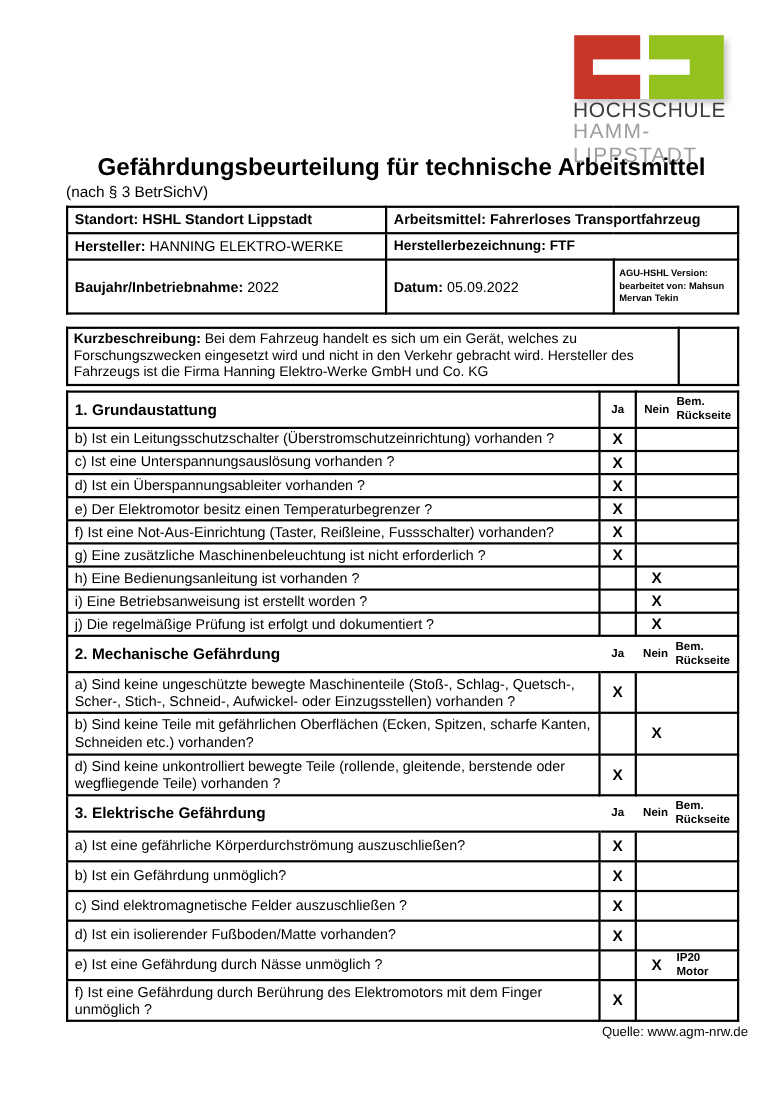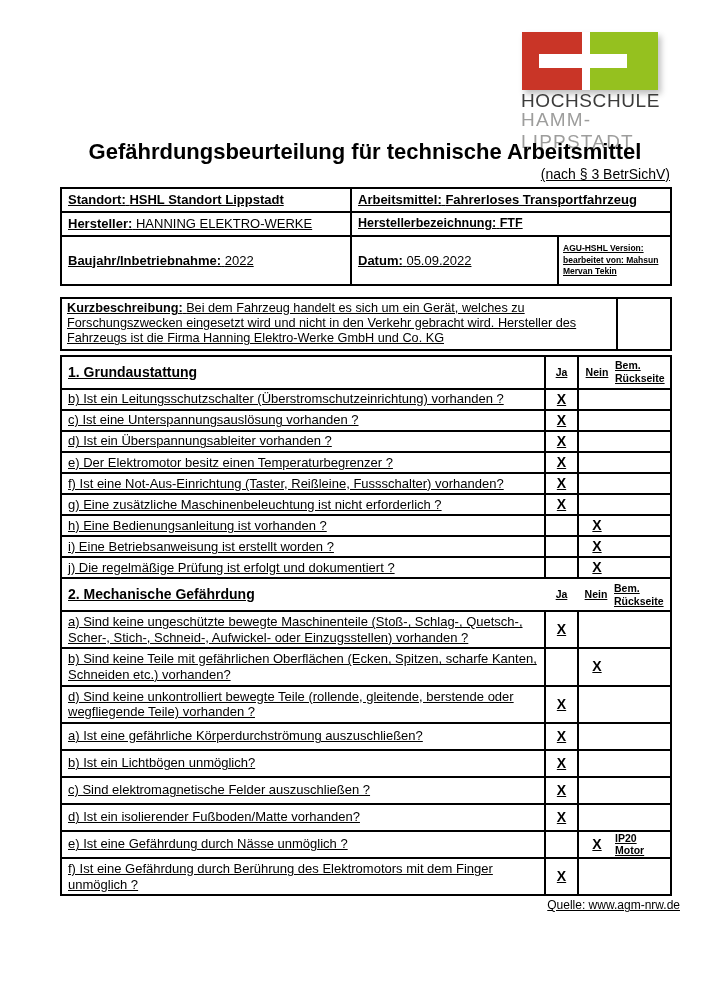--- a/index.html
+++ b/index.html
@@ -14,24 +14,24 @@
   .logo-red{position:absolute;left:0;top:0;width:60px;height:58px;}
   .logo-green{position:absolute;left:68px;top:0;width:68px;height:58px;}
   .logo-hbar{position:absolute;left:17px;top:22px;width:88px;height:14px;background:#fff;}
   .logo-line1{position:absolute;left:521px;top:90px;width:145px;
     font-size:19px;letter-spacing:0.6px;color:#3c3c3b;font-weight:400;}
   .logo-line2{position:absolute;left:521px;top:109px;width:145px;
     font-size:19px;letter-spacing:1.2px;color:#9d9d9c;font-weight:400;}
   
   .page-title{position:absolute;left:60px;top:139px;width:610px;text-align:center;
     font-size:22px;font-weight:bold;}
-  .page-subtitle{position:absolute;left:60px;top:166px;width:610px;text-align:right;
-    font-size:14px;text-decoration:underline;}
-  
-  .doc{position:absolute;left:60px;top:187px;width:648px;text-decoration:underline;}
+  .page-subtitle{position:absolute;left:60px;top:166px;width:610px;text-align:left;
+    font-size:14px;}
+  
+  .doc{position:absolute;left:60px;top:187px;width:648px;}
   table{border-collapse:collapse;table-layout:fixed;width:610px;}
   td{border:2px solid #000;padding:1px 6px;font-size:13px;vertical-align:middle;
      line-height:1.22;overflow:hidden;}
   b,.b{font-weight:bold;}
   
   .info-table td.r12{height:20px;}
   .info-table td.r3{height:43px;}
   .agu-cell{font-size:8.5px;line-height:1.35;font-weight:bold;padding:2px 4px;}
   .bez{font-size:12.5px;font-weight:bold;}
   
@@ -257,32 +257,43 @@
         <tr class="qrow sec1">
           <td class="q">d) Sind keine unkontrolliert bewegte Teile (rollende, gleitende, berstende oder wegfliegende Teile) vorhanden ?</td>
           <td class="ja">X</td>
           <td class="wide">
             <div class="wflex">
               <span class="nein-slot"></span>
               <span class="bem-note"></span>
             </div>
           </td>
         </tr>
+        <tr class="sec-head nb">
+          <td class="q sec-title">3. Elektrische Gefährdung</td>
+          <td class="ja-h">Ja</td>
+          <td class="wide">
+            <div class="wflex">
+              <span class="nein-label">Nein</span>
+              <span class="bem-label">Bem.
+Rückseite</span>
+            </div>
+          </td>
+        </tr>
         <tr class="qrow sec2">
           <td class="q">a) Ist eine gefährliche Körperdurchströmung auszuschließen?</td>
           <td class="ja">X</td>
           <td class="wide">
             <div class="wflex">
               <span class="nein-slot"></span>
               <span class="bem-note"></span>
             </div>
           </td>
         </tr>
         <tr class="qrow sec2">
-          <td class="q">b) Ist ein Lichtbögen unmöglich?</td>
+          <td class="q">b) Ist ein Gefährdung unmöglich?</td>
           <td class="ja">X</td>
           <td class="wide">
             <div class="wflex">
               <span class="nein-slot"></span>
               <span class="bem-note"></span>
             </div>
           </td>
         </tr>
         <tr class="qrow sec2">
           <td class="q">c) Sind elektromagnetische Felder auszuschließen ?</td>

